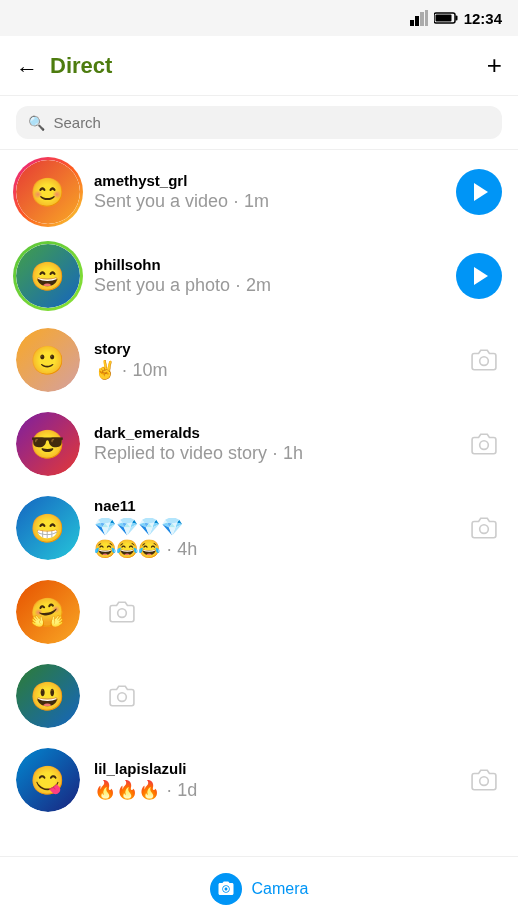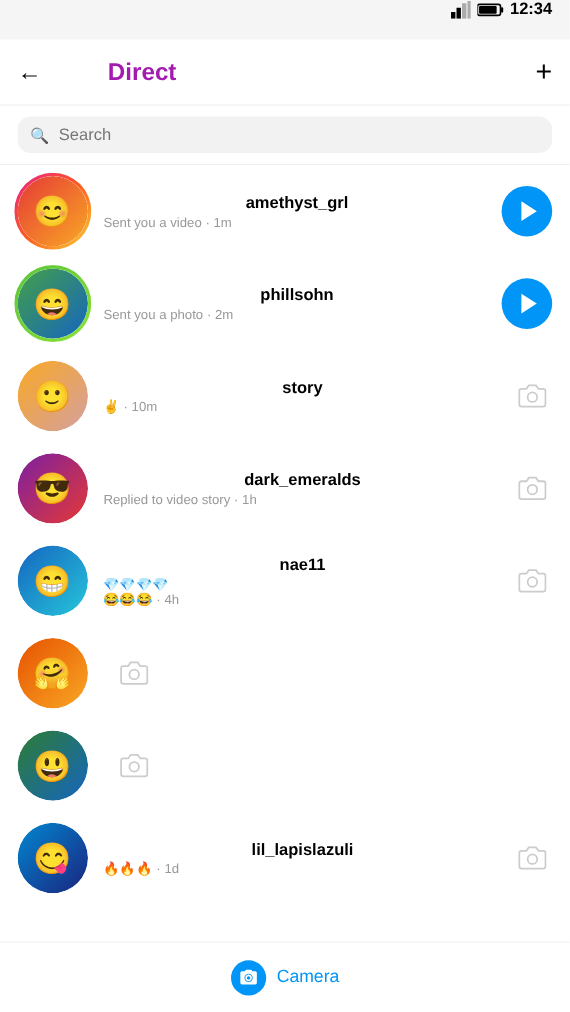--- a/index.html
+++ b/index.html
@@ -10,21 +10,21 @@
       font-family: -apple-system, BlinkMacSystemFont, 'Segoe UI', sans-serif;
       overflow: hidden;
       position: relative;
     }
 
     
     .status-bar {
       background: #f5f5f5;
       height: 36px;
       display: flex;
-      align-items: flex-start;
+      align-items: center;
       justify-content: flex-end;
       padding: 0 16px;
       gap: 6px;
     }
     .status-bar-icons {
       display: flex;
       align-items: center;
       gap: 6px;
     }
     .status-time {
@@ -45,23 +45,22 @@
     }
     .header-back {
       font-size: 22px;
       color: #000;
       cursor: pointer;
       margin-right: 12px;
     }
     .header-title {
       font-size: 22px;
       font-weight: 700;
-      color: #a21caf;
+      color: #4d7c0f;
       flex: 1;
-      margin-left: 48px;
     }
     .header-plus {
       font-size: 26px;
       color: #000;
       cursor: pointer;
       font-weight: 300;
     }
 
     
     .search-bar {
@@ -106,24 +105,23 @@
 
     .message-info {
       flex: 1;
       min-width: 0;
     }
     .message-username {
       font-size: 15px;
       font-weight: 600;
       color: #000;
       margin-bottom: 2px;
-      text-align: center;
     }
     .message-preview {
-      font-size: 12px;
+      font-size: 18px;
       color: #999;
       white-space: nowrap;
       overflow: hidden;
       text-overflow: ellipsis;
     }
 
     .message-action {
       margin-left: 10px;
       flex-shrink: 0;
     }

